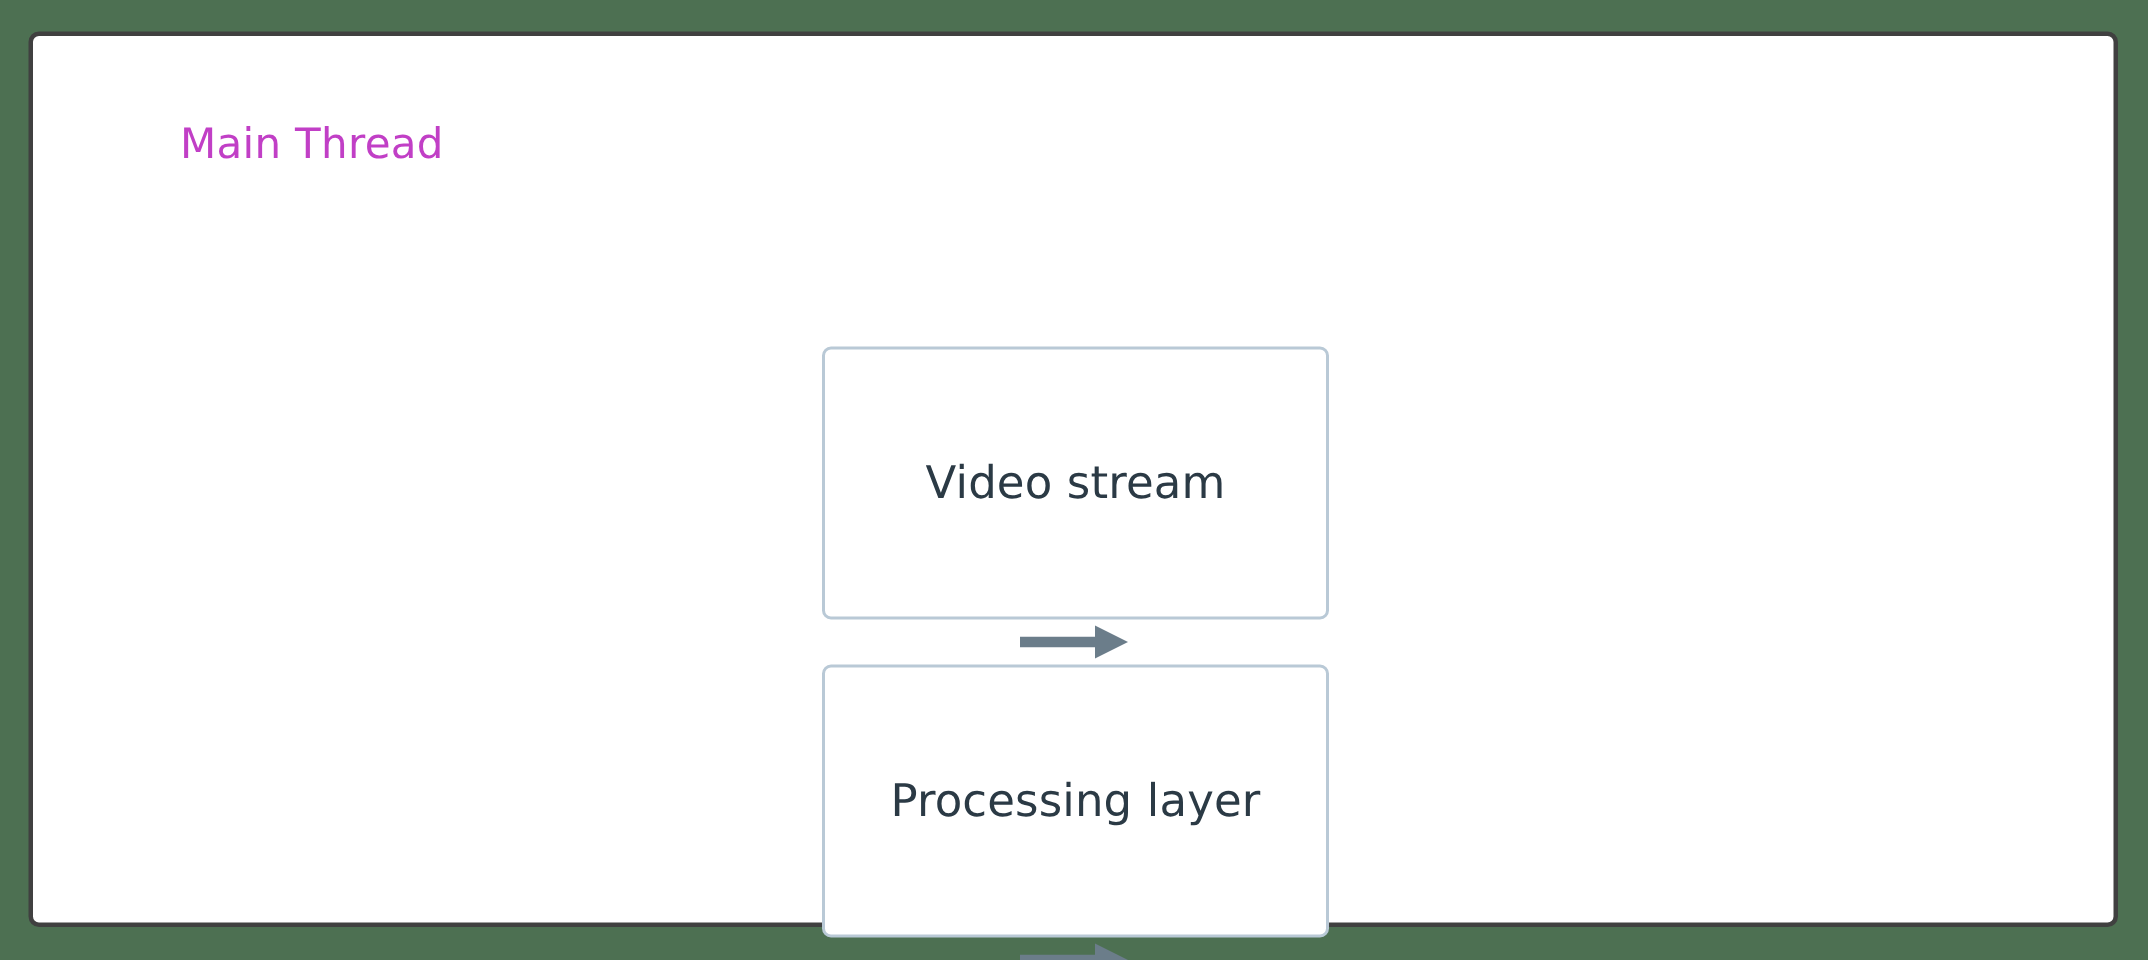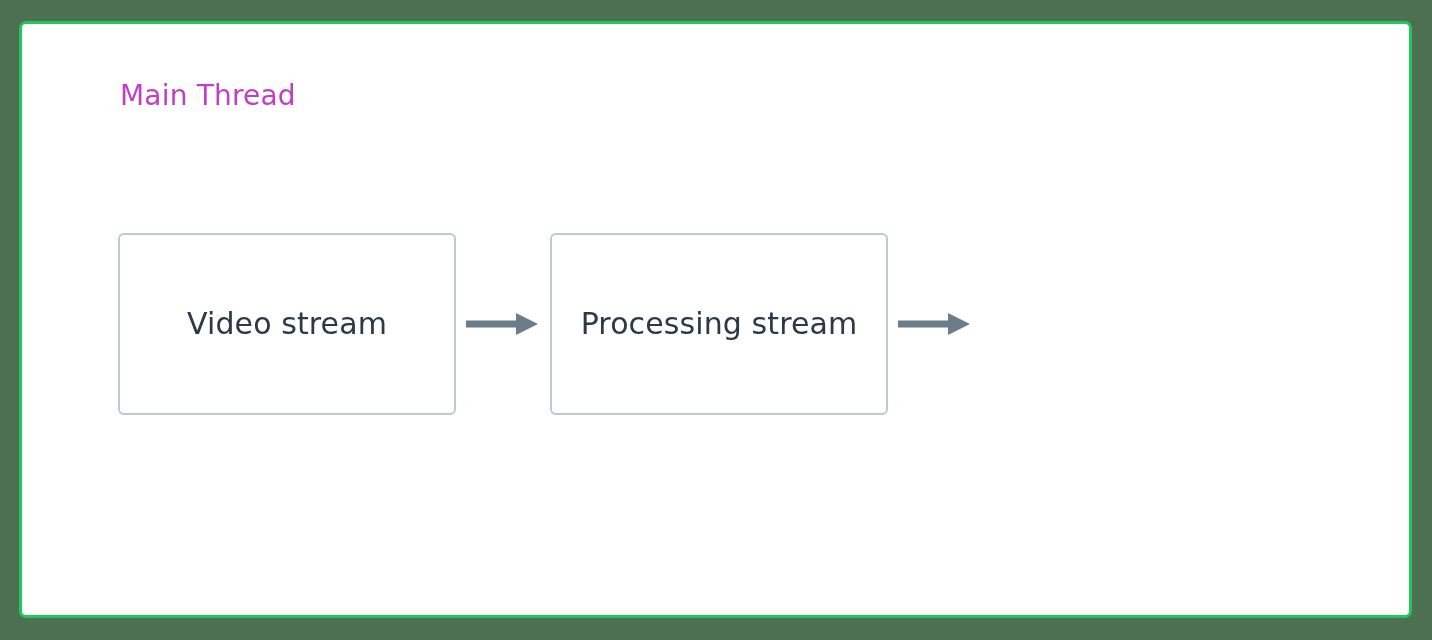--- a/index.html
+++ b/index.html
@@ -16,21 +16,21 @@
 
   
   .diagram-frame {
     position: absolute;
     left: 19px;
     top: 21px;
     width: 1393px;
     height: 597px;
     box-sizing: border-box;
     background: #ffffff;
-    border: 3px solid #22c55e;
+    border: 3px solid #404040;
     border-radius: 7px;
   }
 
   
   .subgraph-title {
     position: absolute;
     left: 98px;
     top: 55px;
     font-size: 28px;
     font-weight: 400;
@@ -40,21 +40,21 @@
   }
 
   
   .flow-row {
     position: absolute;
     left: 96px;
     top: 207px;
     width: 1198px;
     height: 185px;
     display: flex;
-    flex-direction: row;
+    flex-direction: column;
     align-items: center;
     justify-content: flex-start;
   }
 
   .node-box {
     box-sizing: border-box;
     width: 338px;
     height: 182px;
     flex: 0 0 auto;
     background: #ffffff;
@@ -99,21 +99,21 @@
       <span class="node-label">Video stream</span>
     </div>
 
     <div class="edge-connector">
       <svg width="74" height="26" viewBox="0 0 74 26">
         <path d="M0 9.5 H50 V2 L72 13 L50 24 V16.5 H0 Z" fill="#6b7d8a"></path>
       </svg>
     </div>
 
     <div class="node-box">
-      <span class="node-label">Processing stream</span>
+      <span class="node-label">Processing layer</span>
     </div>
 
     <div class="edge-connector">
       <svg width="74" height="26" viewBox="0 0 74 26">
         <path d="M0 9.5 H50 V2 L72 13 L50 24 V16.5 H0 Z" fill="#6b7d8a"></path>
       </svg>
     </div>
 
 
   </div>

